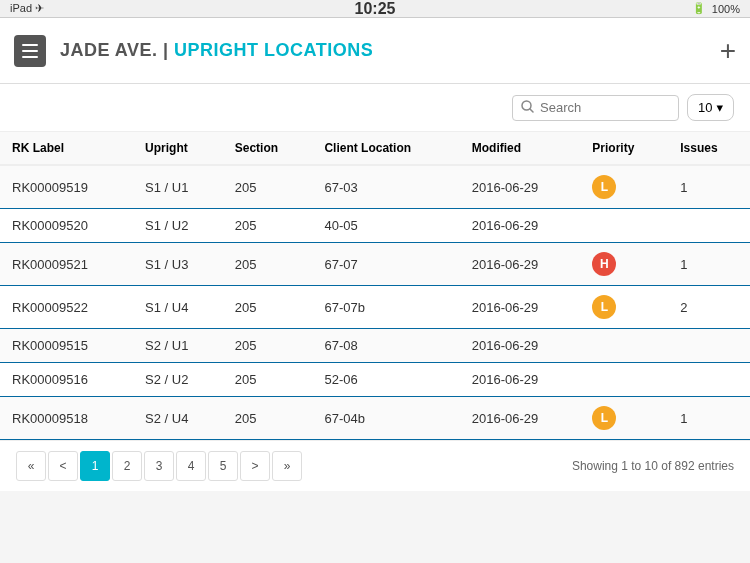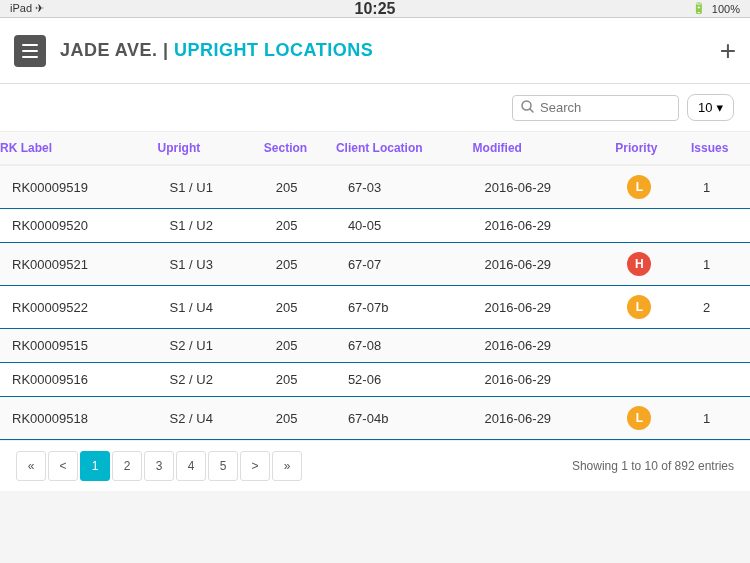--- a/index.html
+++ b/index.html
@@ -118,23 +118,23 @@
       width: 100%;
       border-collapse: collapse;
       font-size: 13px;
     }
     thead tr {
       background: #f9f9f9;
       border-bottom: 2px solid #eee;
     }
     thead th {
       text-align: left;
-      padding: 9px 0;
+      padding: 9px 12px;
       font-weight: 600;
-      color: #8b5cf6;
+      color: #000000;
       font-size: 12px;
       white-space: nowrap;
     }
     tbody tr {
       border-bottom: 1px solid #0369a1;
       background: #fff;
     }
     tbody tr:nth-child(odd) { background: #fafafa; }
     tbody td {
       padding: 9px 12px;

